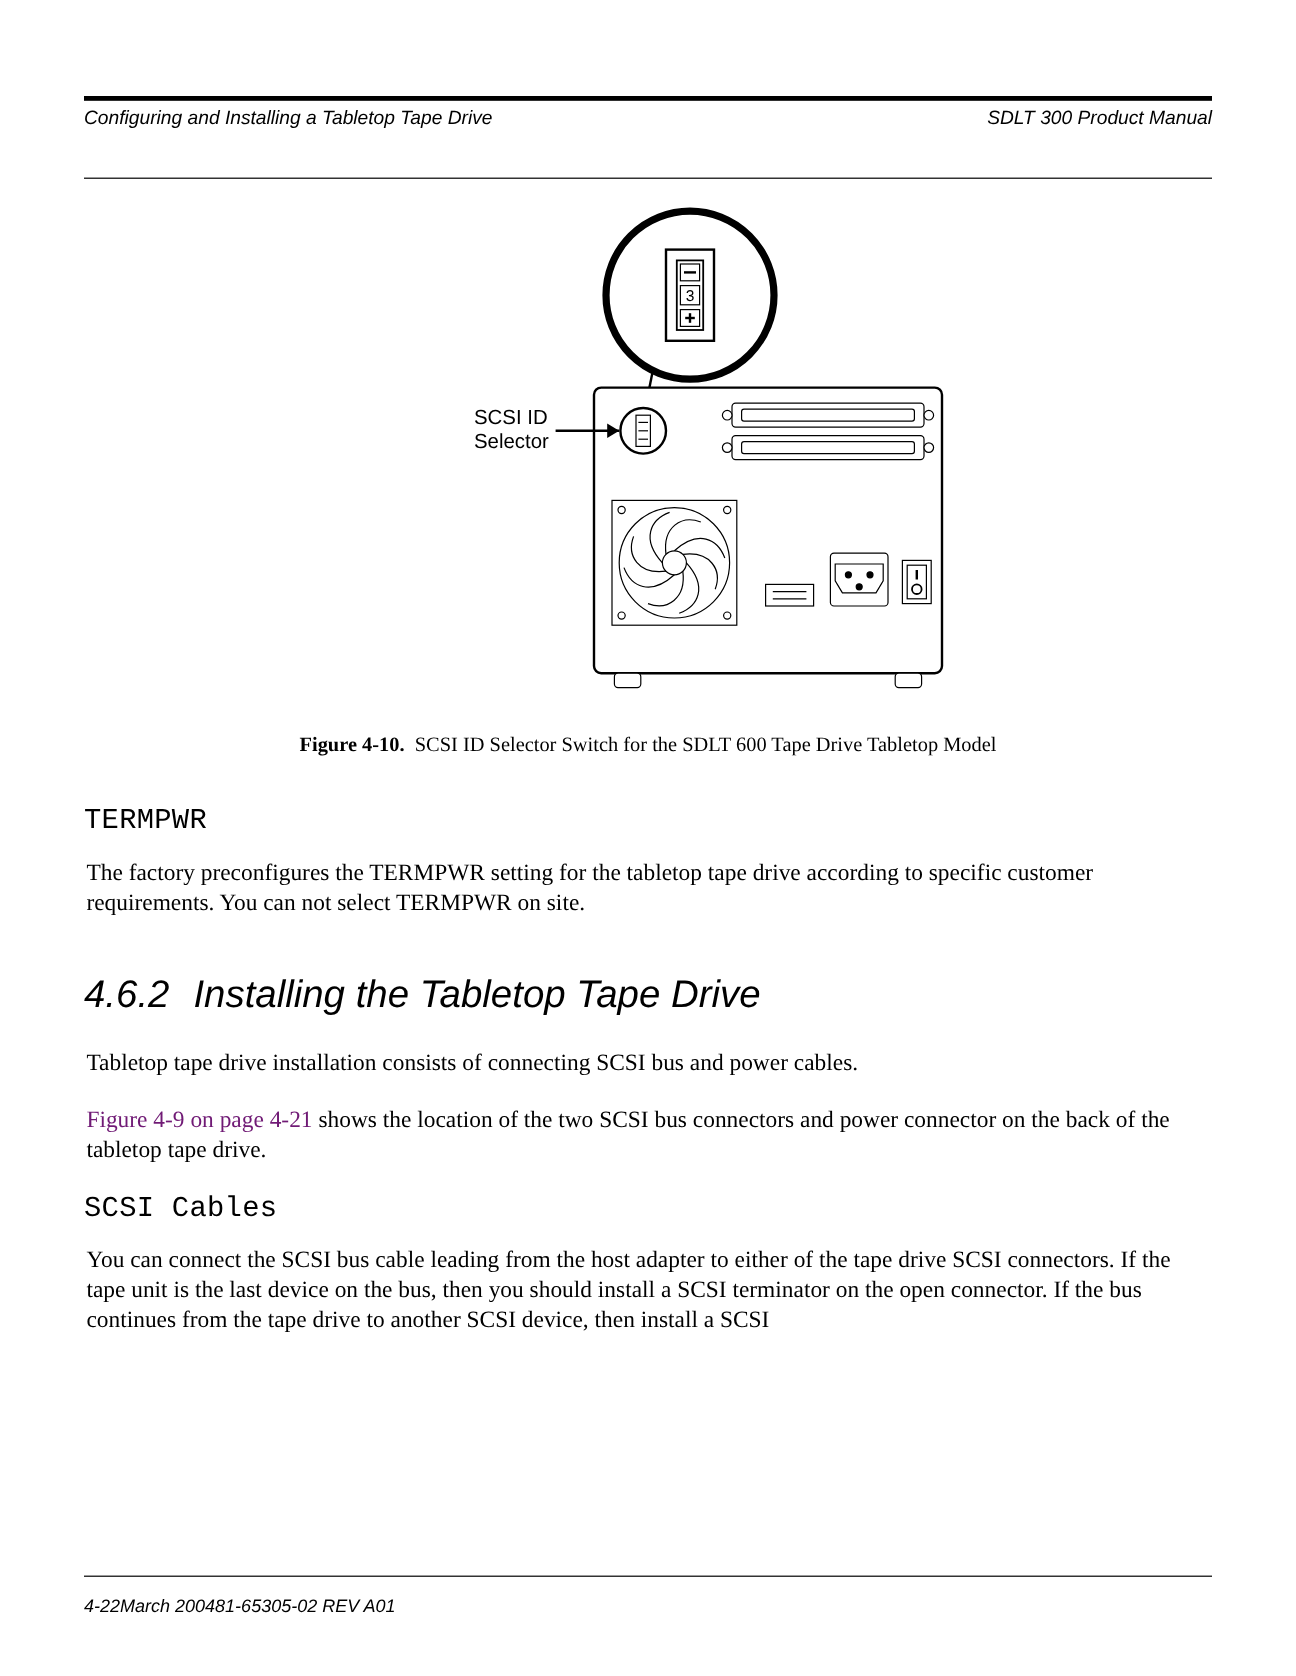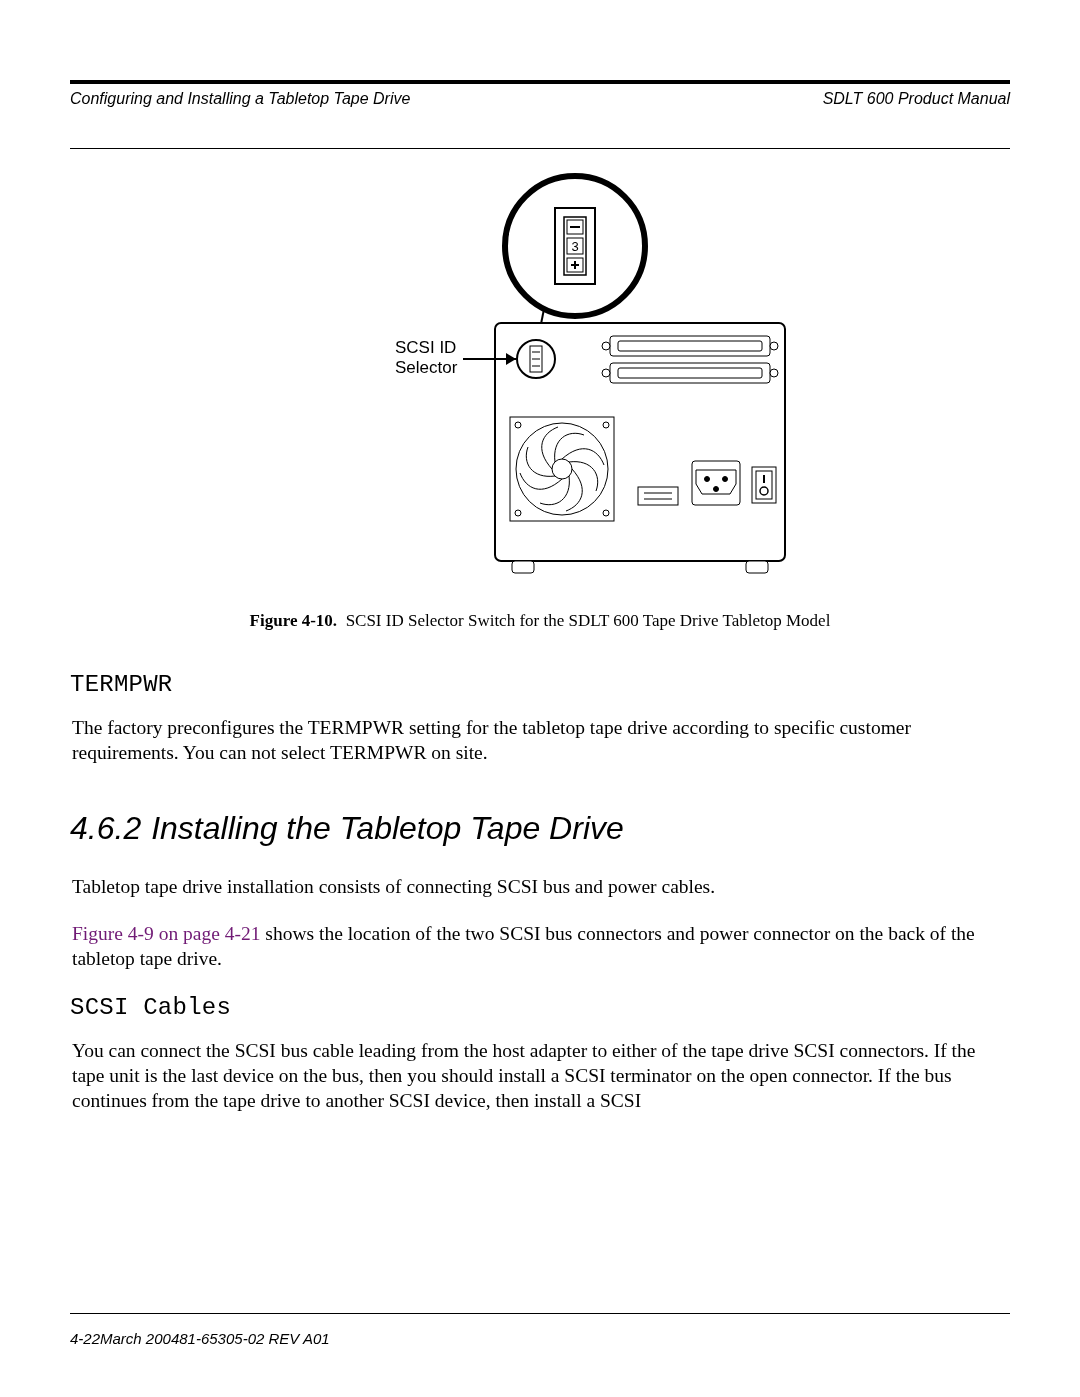--- a/index.html
+++ b/index.html
@@ -5,35 +5,35 @@
   html,body{margin:0;padding:0;background:#fff;font-family:"Times New Roman",Times,serif;color:#000}
   .page{width:1080px;height:1397px;position:relative;box-sizing:border-box;padding:60px 70px 38px 70px}
   .rule-heavy{border:0;border-top:4px solid #000;margin:20px 0 6px 0}
   .rule-light{border:0;border-top:1px solid #000;margin:0 0 12px 0}
   .runhead{display:flex;justify-content:space-between;font-style:italic;font-size:16px;font-family:Arial,Helvetica,sans-serif;margin-bottom:40px}
   .figwrap{display:flex;justify-content:center;margin:10px 0 30px 0}
   .caption{text-align:center;font-size:17px;margin:22px 0 40px 0}
   .caption b{font-weight:bold}
   .h3{font-family:Liberation Mono, monospace;font-size:24px;margin:20px 0 18px 0;letter-spacing:.01em}
   .body{font-size:19.5px;line-height:1.28;margin:14px 0 22px 0;padding:0 2px}
-  .h2{font-family:Arial,Helvetica,sans-serif;font-style:italic;font-size:32px;margin:44px 0 28px 0;display:flex;gap:10px}
+  .h2{font-family:Arial,Helvetica,sans-serif;font-style:italic;font-size:32px;margin:44px 0 28px 0;display:flex;gap:20px}
   a.xref{color:#701a75;text-decoration:none}
   .footer{position:absolute;left:70px;right:70px;bottom:50px}
   .footline{display:flex;justify-content:flex-start;font-style:italic;font-size:15px;font-family:Arial,Helvetica,sans-serif;margin-top:16px}
   svg text{font-family:Arial,Helvetica,sans-serif}
 </style>
 </head>
 <body>
 
 <div class="page">
 
   <hr class="rule-heavy">
   <div class="runhead">
     <span>Configuring and Installing a Tabletop Tape Drive</span>
-    <span>SDLT 600 Product Manual</span>
+    <span>SDLT 300 Product Manual</span>
   </div>
   <hr class="rule-light">
 
   <div class="figwrap">
     <svg width="560" height="420" viewBox="0 0 560 420">
 
       <circle cx="315" cy="85" r="70" fill="#fff" stroke="#000" stroke-width="6"></circle>
 
       <rect x="295" y="47" width="40" height="76" fill="#fff" stroke="#000" stroke-width="2"></rect>
       <rect x="304" y="56" width="22" height="58" fill="#fff" stroke="#000" stroke-width="1.5"></rect>

